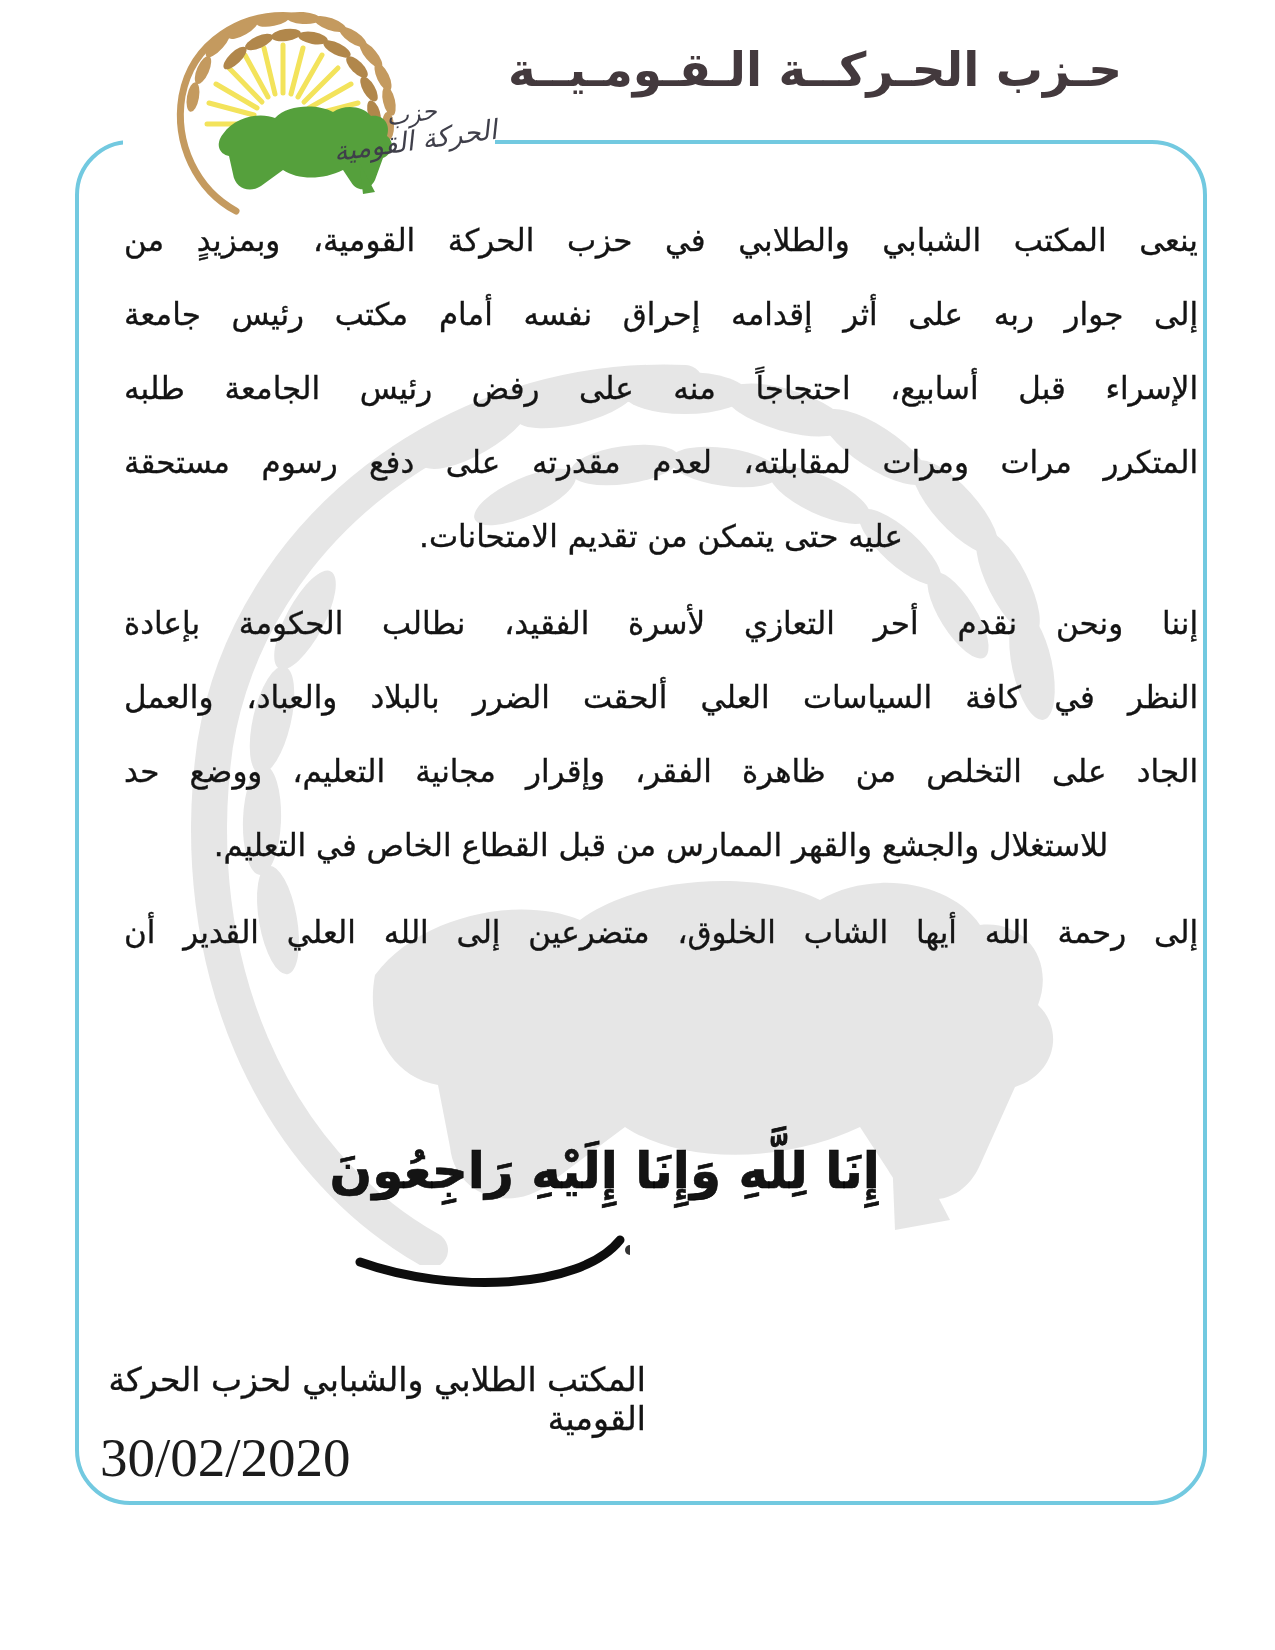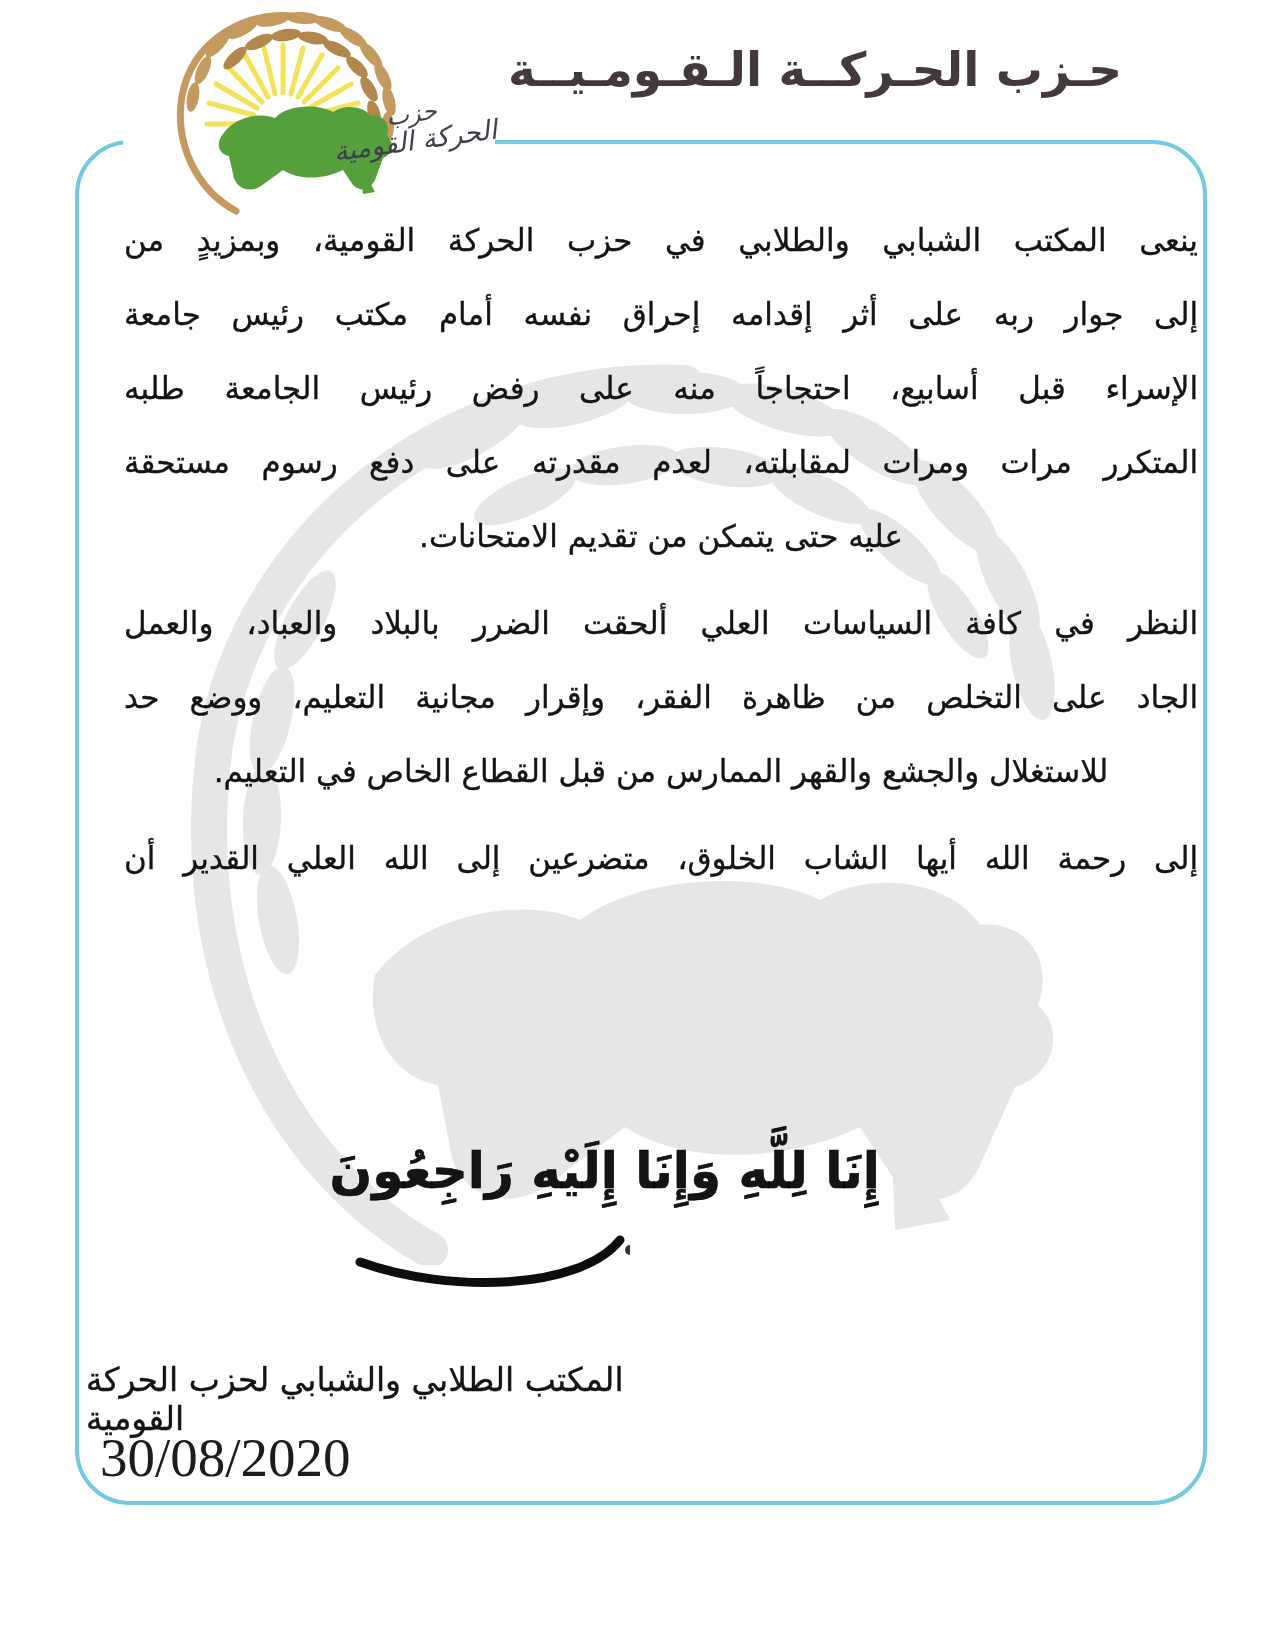--- a/index.html
+++ b/index.html
@@ -92,21 +92,21 @@
     -webkit-text-stroke:0.6px #000;
     z-index:2;
   }
   .istirja-swoosh{
     position:absolute;left:330px;top:1232px;
     z-index:2;
   }
   
   .signature{
     position:absolute;left:86px;top:1360px;width:560px;
-    direction:rtl;text-align:left;
+    direction:rtl;text-align:right;
     font-size:33px;
     -webkit-text-stroke:0.35px var(--text_color);
     z-index:2;
   }
   .doc-date{
     position:absolute;left:100px;top:1426px;
     font-family:"Liberation Serif","DejaVu Serif",serif;
     font-size:55px;
     color:#1c1c1c;
     z-index:2;
@@ -215,31 +215,32 @@
 
   <div class="body-text">
       <div class="para">
         <div class="line">ينعى المكتب الشبابي والطلابي في حزب الحركة القومية، وبمزيدٍ من</div>
         <div class="line">إلى جوار ربه  على أثر إقدامه إحراق نفسه أمام مكتب رئيس جامعة</div>
         <div class="line">الإسراء قبل أسابيع، احتجاجاً منه على رفض رئيس الجامعة طلبه</div>
         <div class="line">المتكرر مرات ومرات لمقابلته، لعدم مقدرته على دفع رسوم مستحقة</div>
         <div class="line line-last">عليه حتى يتمكن من تقديم الامتحانات.</div>
       </div>
       <div class="para">
+        <div class="line">إننا ونحن نقدم أحر التعازي لأسرة الفقيد، نطالب الحكومة بإعادة</div>
         <div class="line">النظر في كافة السياسات العلي ألحقت الضرر بالبلاد والعباد، والعمل</div>
         <div class="line">الجاد على التخلص من ظاهرة الفقر، وإقرار مجانية التعليم، ووضع حد</div>
         <div class="line line-last">للاستغلال والجشع والقهر الممارس من قبل القطاع الخاص في التعليم.</div>
       </div>
       <div class="para">
         <div class="line">إلى رحمة الله أيها الشاب الخلوق، متضرعين إلى الله العلي القدير أن</div>
       </div>
     </div>
 
   <div class="istirja">إِنَا لِلَّهِ وَإِنَا إِلَيْهِ رَاجِعُونَ</div>
   <svg class="istirja-swoosh" width="300" height="70" viewBox="0 0 300 70" aria-hidden="true">
     <path d="M290,8 C250,58 120,62 30,30" fill="none" stroke="#0d0d0d" stroke-width="9" stroke-linecap="round"></path>
     <circle cx="300" cy="18" r="5" fill="#333"></circle>
   </svg>
 
   <div class="signature">المكتب الطلابي والشبابي لحزب الحركة القومية</div>
-  <div class="doc-date">30/08/2020</div>
+  <div class="doc-date">30/02/2020</div>
 
 </div>
 
 </body></html>

